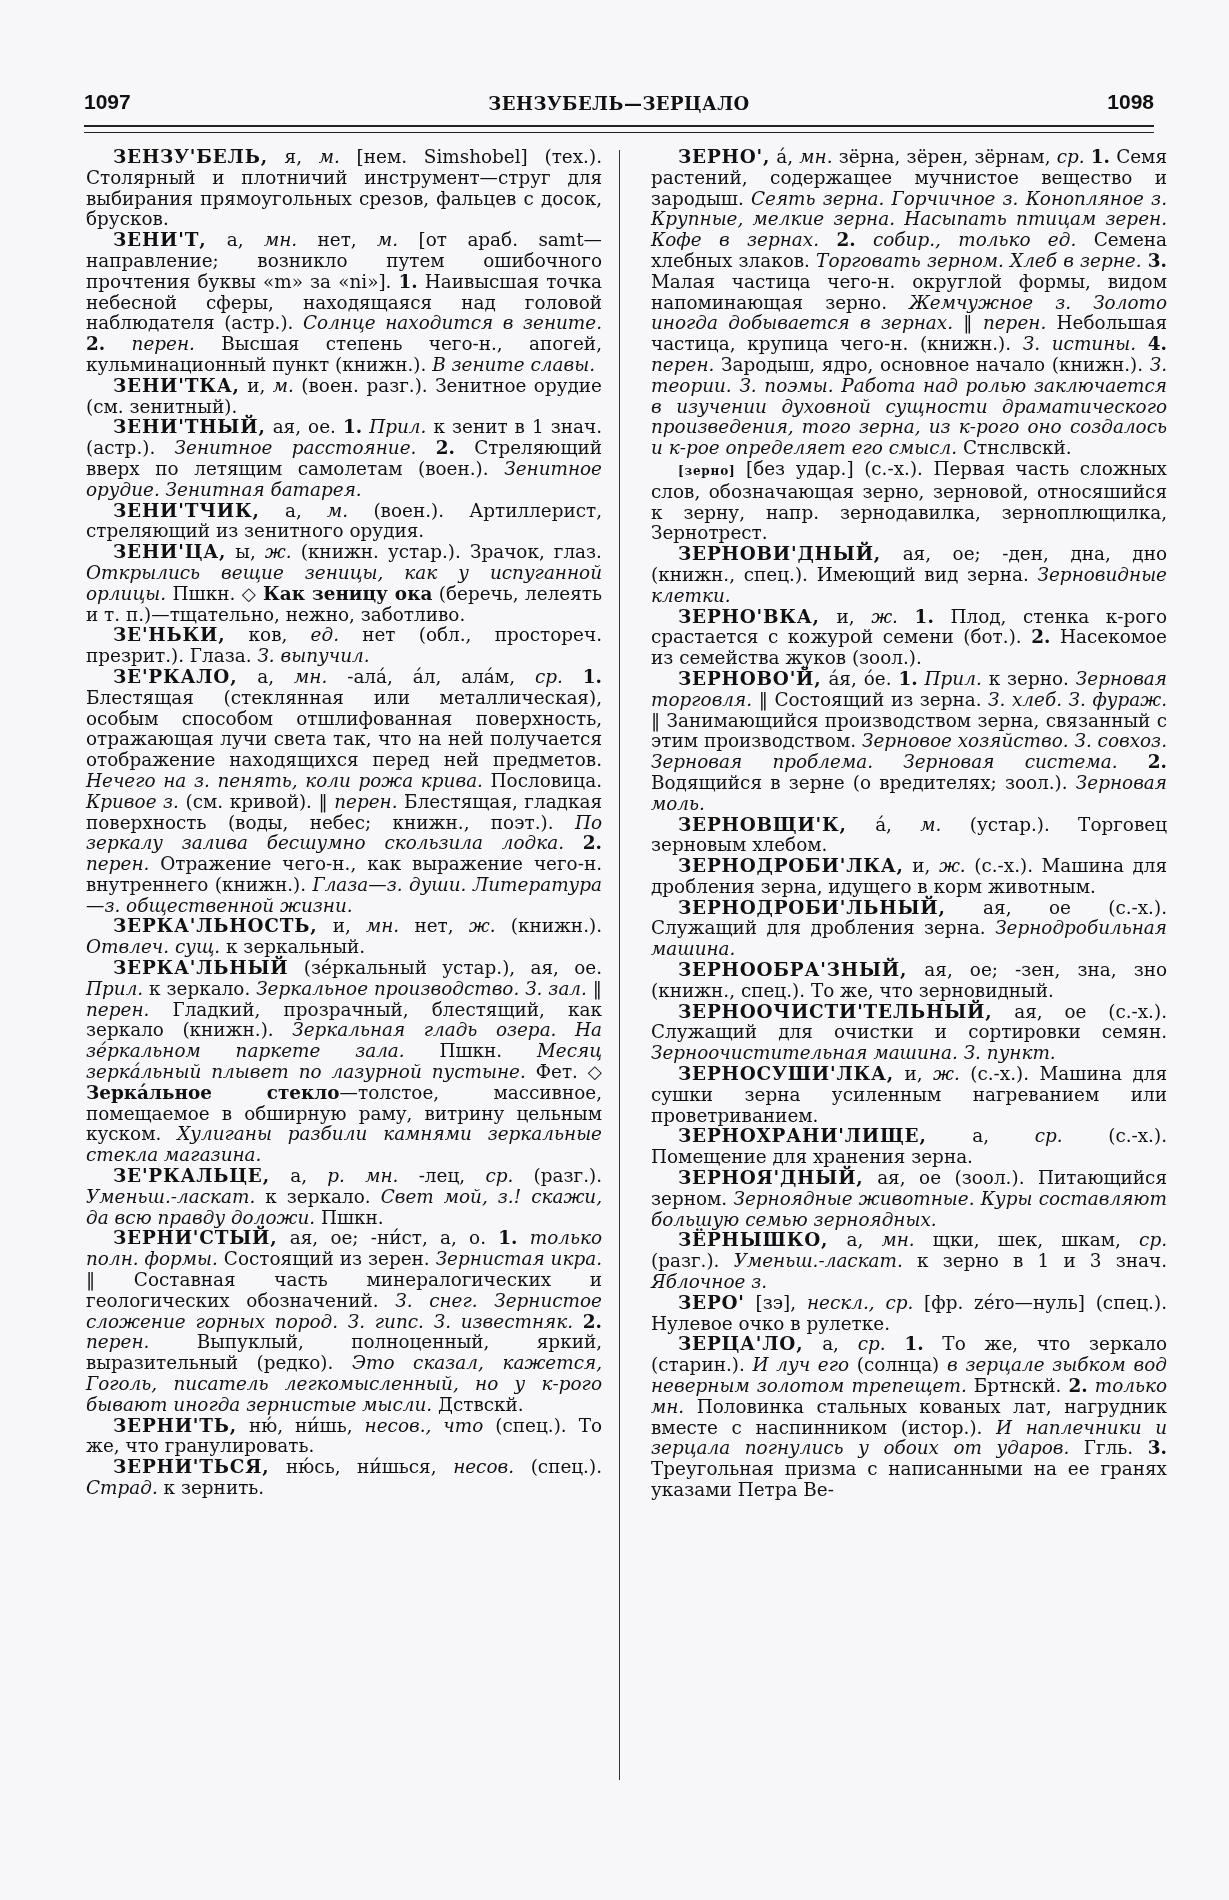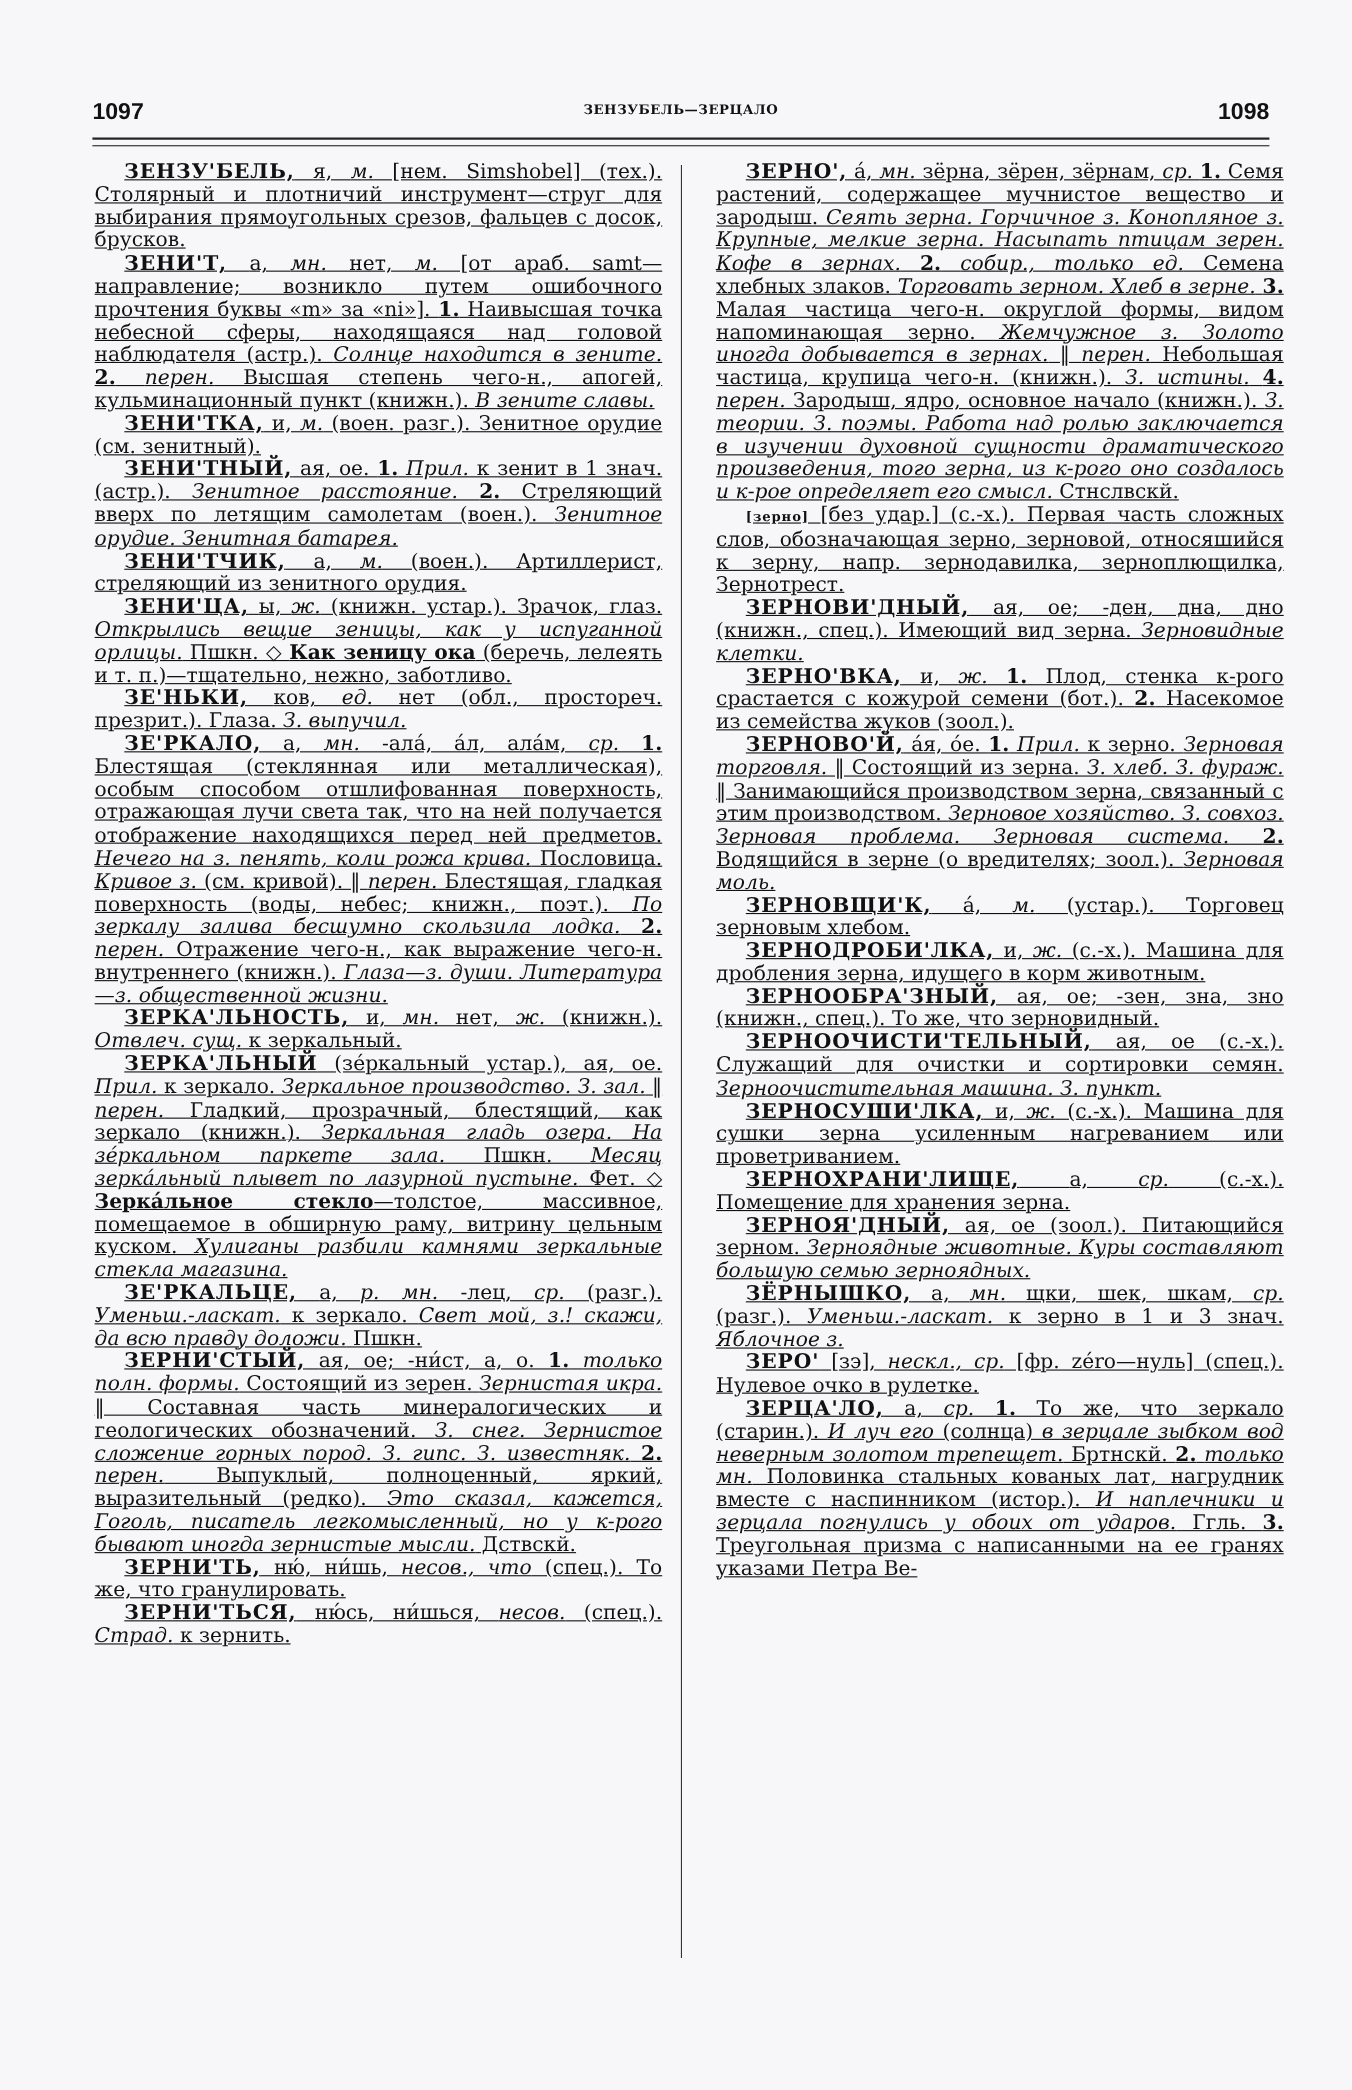--- a/index.html
+++ b/index.html
@@ -4,23 +4,23 @@
 <style>
   html, body { margin:0; padding:0; }
   body {
     width:1229px; height:1900px; background:#f7f6f9; color:#111;
     font-family:"DejaVu Serif","Liberation Serif",serif;
     position:relative; overflow:hidden;
   }
   .header { position:absolute; left:84px; top:90px; width:1070px; height:40px; }
   .pn { position:absolute; top:0; font-weight:bold; font-size:21px; font-family:Liberation Sans, sans-serif; }
   .pn.left { left:0; } .pn.right { right:0;text-align:right; }
-  .running { position:absolute; left:0; right:0; top:3px; text-align:center; font-weight:bold; font-size:12px; letter-spacing:0.5px; }
+  .running { position:absolute; left:0; right:0; top:3px; text-align:center; font-weight:bold; font-size:18px; letter-spacing:0.5px; }
   .rule { position:absolute; left:84px; width:1070px; top:125px; height:5px; border-top:2px solid #222; border-bottom:1px solid #222; }
-  .col { position:absolute; top:147px; width:516px; font-size:18.4px; line-height:20.8px; text-align:justify; hyphens:manual;text-decoration:underline; }
+  .col { position:absolute; top:147px; width:516px; font-size:18.4px; line-height:20.8px; text-align:justify; hyphens:manual; }
   .col.left { left:86px; }
   .col.right { left:651px; }
   .divider { position:absolute; left:619px; top:150px; width:1px; height:1630px; background:#333; }
   .entry { text-indent:27px; margin:0; }
   .hw { font-weight:bold; letter-spacing:0.8px; }
   .it { font-style:italic; }
   .b { font-weight:bold; }
 </style>
 </head>
 <body>
@@ -50,20 +50,21 @@
   </div>
 <div class="divider"></div>
 <div class="col right">
     <p class="entry"><span class="hw">ЗЕРНО',</span> <span>а́, </span><span class="it">мн.</span><span> зёрна, зёрен, зёрнам, </span><span class="it">ср.</span><span> </span><span class="b">1.</span><span> Семя растений, содержащее мучнистое вещество и зародыш. </span><span class="it">Сеять зерна. Горчичное з. Конопляное з. Крупные, мелкие зерна. Насыпать птицам зерен. Кофе в зернах.</span><span> </span><span class="b">2.</span><span> </span><span class="it">собир., только ед.</span><span> Семена хлебных злаков. </span><span class="it">Торговать зерном. Хлеб в зерне.</span><span> </span><span class="b">3.</span><span> Малая частица чего-н. округлой формы, видом напоминающая зерно. </span><span class="it">Жемчужное з. Золото иногда добывается в зернах.</span><span> ‖ </span><span class="it">перен.</span><span> Небольшая частица, крупица чего-н. (книжн.). </span><span class="it">З. истины.</span><span> </span><span class="b">4.</span><span> </span><span class="it">перен.</span><span> Зародыш, ядро, основное начало (книжн.). </span><span class="it">З. теории. З. поэмы. Работа над ролью заключается в изучении духовной сущности драматического произведения, того зерна, из к-рого оно создалось и к-рое определяет его смысл.</span><span> Стнслвскй.</span></p>
     <p class="entry"><span class="hw" style="font-size: 12px;">[зерно]</span> <span>[без удар.] (с.-х.). Первая часть сложных слов, обозначающая зерно, зерновой, относяшийся к зерну, напр. зернодавилка, зерноплющилка, Зернотрест.</span></p>
     <p class="entry"><span class="hw">ЗЕРНОВИ'ДНЫЙ,</span> <span>ая, ое; -ден, дна, дно (книжн., спец.). Имеющий вид зерна. </span><span class="it">Зерновидные клетки.</span></p>
     <p class="entry"><span class="hw">ЗЕРНО'ВКА,</span> <span>и, </span><span class="it">ж.</span><span> </span><span class="b">1.</span><span> Плод, стенка к-рого срастается с кожурой семени (бот.). </span><span class="b">2.</span><span> Насекомое из семейства жуков (зоол.).</span></p>
     <p class="entry"><span class="hw">ЗЕРНОВО'Й,</span> <span>а́я, о́е. </span><span class="b">1.</span><span> </span><span class="it">Прил.</span><span> к зерно. </span><span class="it">Зерновая торговля.</span><span> ‖ Состоящий из зерна. </span><span class="it">З. хлеб. З. фураж.</span><span> ‖ Занимающийся производством зерна, связанный с этим производством. </span><span class="it">Зерновое хозяйство. З. совхоз. Зерновая проблема. Зерновая система.</span><span> </span><span class="b">2.</span><span> Водящийся в зерне (о вредителях; зоол.). </span><span class="it">Зерновая моль.</span></p>
     <p class="entry"><span class="hw">ЗЕРНОВЩИ'К,</span> <span>а́, </span><span class="it">м.</span><span> (устар.). Торговец зерновым хлебом.</span></p>
     <p class="entry"><span class="hw">ЗЕРНОДРОБИ'ЛКА,</span> <span>и, </span><span class="it">ж.</span><span> (с.-х.). Машина для дробления зерна, идущего в корм животным.</span></p>
+    <p class="entry"><span class="hw">ЗЕРНОДРОБИ'ЛЬНЫЙ,</span> <span>ая, ое (с.-х.). Служащий для дробления зерна. </span><span class="it">Зернодробильная машина.</span></p>
     <p class="entry"><span class="hw">ЗЕРНООБРА'ЗНЫЙ,</span> <span>ая, ое; -зен, зна, зно (книжн., спец.). То же, что зерновидный.</span></p>
     <p class="entry"><span class="hw">ЗЕРНООЧИСТИ'ТЕЛЬНЫЙ,</span> <span>ая, ое (с.-х.). Служащий для очистки и сортировки семян. </span><span class="it">Зерноочистительная машина. З. пункт.</span></p>
     <p class="entry"><span class="hw">ЗЕРНОСУШИ'ЛКА,</span> <span>и, </span><span class="it">ж.</span><span> (с.-х.). Машина для сушки зерна усиленным нагреванием или проветриванием.</span></p>
     <p class="entry"><span class="hw">ЗЕРНОХРАНИ'ЛИЩЕ,</span> <span>а, </span><span class="it">ср.</span><span> (с.-х.). Помещение для хранения зерна.</span></p>
     <p class="entry"><span class="hw">ЗЕРНОЯ'ДНЫЙ,</span> <span>ая, ое (зоол.). Питающийся зерном. </span><span class="it">Зерноядные животные. Куры составляют большую семью зерноядных.</span></p>
     <p class="entry"><span class="hw">ЗЁРНЫШКО,</span> <span>а, </span><span class="it">мн.</span><span> щки, шек, шкам, </span><span class="it">ср.</span><span> (разг.). </span><span class="it">Уменьш.-ласкат.</span><span> к зерно в 1 и 3 знач. </span><span class="it">Яблочное з.</span></p>
     <p class="entry"><span class="hw">ЗЕРО'</span> <span>[зэ], </span><span class="it">нескл., ср.</span><span> [фр. zéro—нуль] (спец.). Нулевое очко в рулетке.</span></p>
     <p class="entry"><span class="hw">ЗЕРЦА'ЛО,</span> <span>а, </span><span class="it">ср.</span><span> </span><span class="b">1.</span><span> То же, что зеркало (старин.). </span><span class="it">И луч его</span><span> (солнца) </span><span class="it">в зерцале зыбком вод неверным золотом трепещет.</span><span> Бртнскй. </span><span class="b">2.</span><span> </span><span class="it">только мн.</span><span> Половинка стальных кованых лат, нагрудник вместе с наспинником (истор.). </span><span class="it">И наплечники и зерцала погнулись у обоих от ударов.</span><span> Ггль. </span><span class="b">3.</span><span> Треугольная призма с написанными на ее гранях указами Петра Ве-</span></p>
   </div>
 

